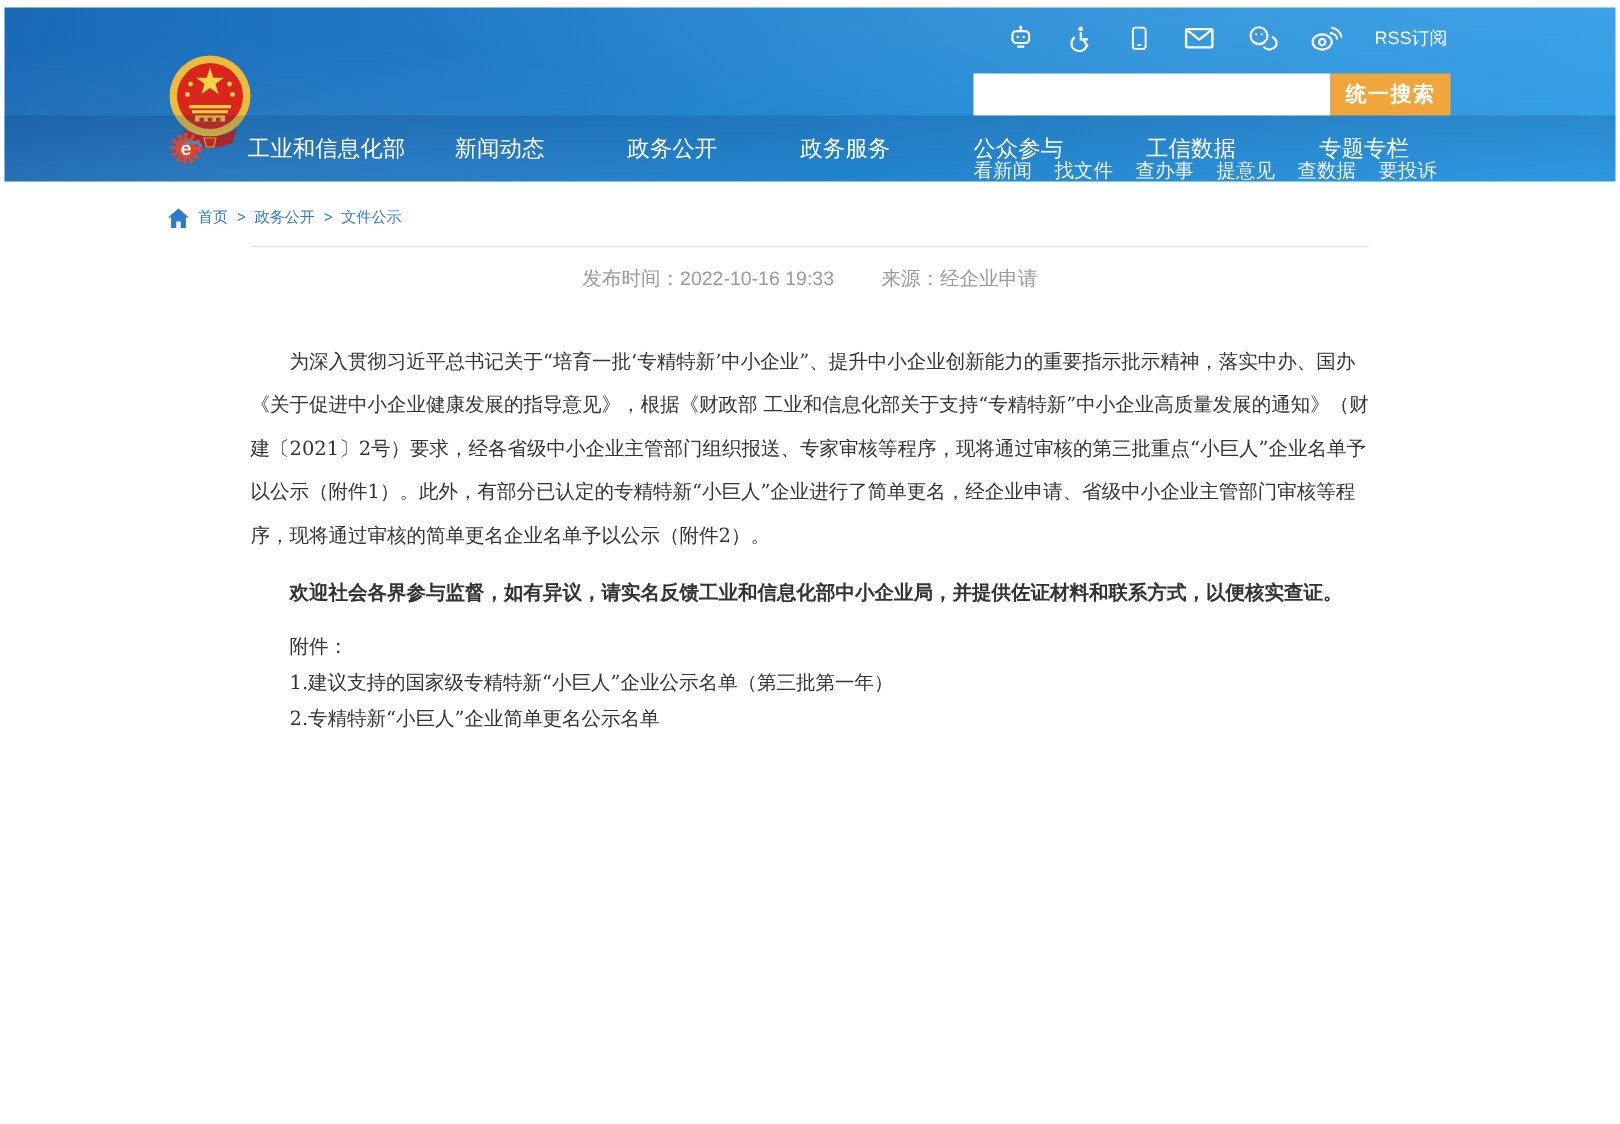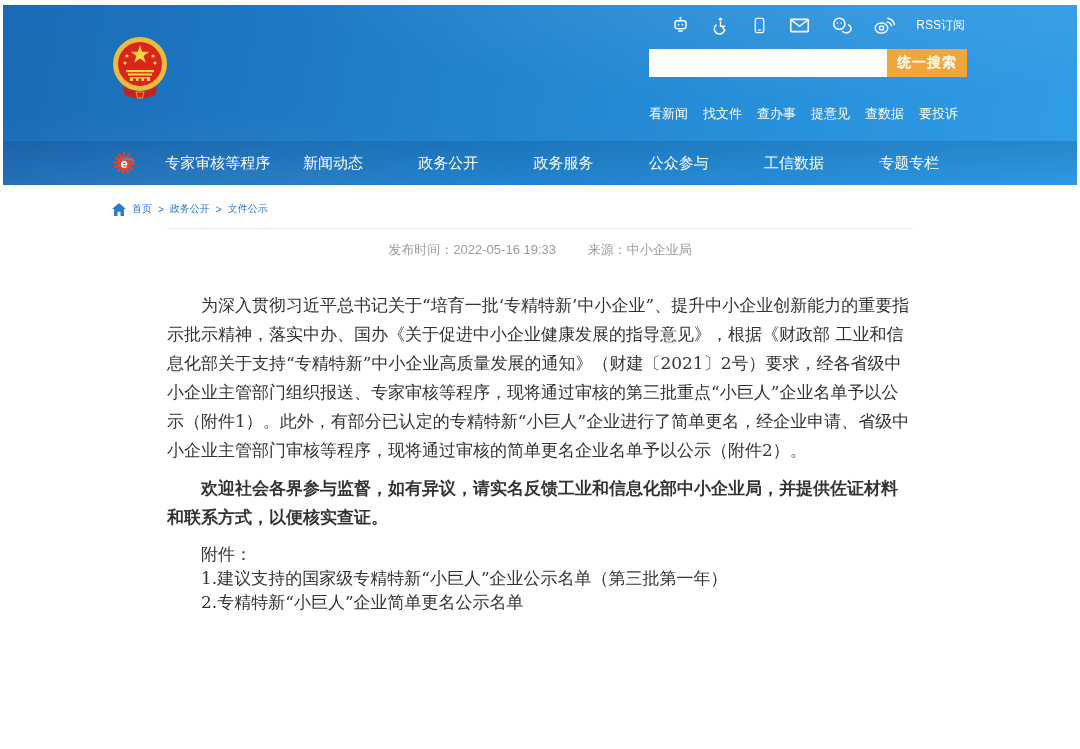--- a/index.html
+++ b/index.html
@@ -3,21 +3,21 @@
 <meta charset="utf-8">
 <style>
   * { margin:0; padding:0; box-sizing:border-box; }
   html,body { background:#ffffff; }
   .page {
     position:relative; width:1080px; height:749px; overflow:hidden;
     background:#ffffff; font-family:"Liberation Sans", sans-serif;
   }
   
   .site-header {
-    position:relative; margin:5px 3px 0 3px; height:180px;
+    position:relative; margin:5px 3px 0 3px; height:116px;
     background:
       radial-gradient(ellipse 700px 220px at 15% 130%, rgba(255,255,255,0.10), transparent 60%),
       radial-gradient(ellipse 900px 260px at 75% -40%, rgba(255,255,255,0.12), transparent 65%),
       linear-gradient(100deg, #1a6ab6 0%, #2285d0 48%, #2f9de6 100%);
   }
   .utility-row {
     position:absolute; top:11px; right:112px;
     display:flex; align-items:center; gap:21px; color:#fff;
   }
   .utility-row svg { display:block; }
@@ -63,21 +63,21 @@
     margin-top:38px; padding:0 14px; text-align:center;
     font-size:20px; font-weight:bold; color:#111; line-height:30px;
     font-family:"Liberation Sans", sans-serif;
   }
   .title-divider { border:none; border-top:1px solid #ececec; margin-top:12px; }
   .article-meta {
     margin-top:12px; text-align:center; color:#9b9b9b; font-size:13px;
   }
   .article-meta .src { margin-left:28px; }
   .article-body {
-    margin-top:32px; font-size:17px; color:#333; line-height:29px;
+    margin-top:32px; font-size:13px; color:#333; line-height:29px;
     font-family:"DejaVu Serif", "Liberation Serif", serif;
   }
   .article-body p { text-indent:2em; }
   .para-2 { margin-top:9px;font-weight:bold; }
   .info-block { margin-top:14px; }
   .info-line { text-indent:2em; line-height:29px; }
   .attach-block { margin-top:10px; }
   .attach-line { text-indent:2em; line-height:24px; }
 </style>
 </head>
@@ -172,21 +172,21 @@
       </div>
     </div>
 
     <div class="nav-bar">
       <svg class="nav-logo" viewBox="0 0 24 24">
         <circle cx="12" cy="12" r="8.5" fill="none" stroke="#e4442a" stroke-width="4" stroke-dasharray="2.3 2"></circle>
         <circle cx="12" cy="12" r="7" fill="#e4442a"></circle>
         <text x="12" y="16.5" font-size="13" font-weight="bold" fill="#ffffff" text-anchor="middle" font-family="Liberation Sans, sans-serif">e</text>
         <path d="M11 9 q6 -3 11 1" fill="none" stroke="#3a8fd6" stroke-width="2" stroke-linecap="round"></path>
       </svg>
-      <span class="nav-item">专家审核等程序</span>
+      <span class="nav-item">工业和信息化部</span>
       <span class="nav-item">新闻动态</span>
       <span class="nav-item">政务公开</span>
       <span class="nav-item">政务服务</span>
       <span class="nav-item">公众参与</span>
       <span class="nav-item">工信数据</span>
       <span class="nav-item">专题专栏</span>
     </div>
   </div>
 
   <div class="breadcrumb">
@@ -196,22 +196,22 @@
     <span class="crumb">首页</span>
     <span class="sep">&gt;</span>
     <span class="crumb">政务公开</span>
     <span class="sep">&gt;</span>
     <span class="crumb">文件公示</span>
   </div>
 
   <div class="article">
     <hr class="title-divider">
     <div class="article-meta">
-      <span>发布时间：2022-05-16 19:33</span>
-      <span class="src">来源：中小企业局</span>
+      <span>发布时间：2022-10-16 19:33</span>
+      <span class="src">来源：经企业申请</span>
     </div>
 
     <div class="article-body">
       <p class="para-1">为深入贯彻习近平总书记关于“培育一批‘专精特新’中小企业”、提升中小企业创新能力的重要指示批示精神，落实中办、国办《关于促进中小企业健康发展的指导意见》，根据《财政部 工业和信息化部关于支持“专精特新”中小企业高质量发展的通知》（财建〔2021〕2号）要求，经各省级中小企业主管部门组织报送、专家审核等程序，现将通过审核的第三批重点“小巨人”企业名单予以公示（附件1）。此外，有部分已认定的专精特新“小巨人”企业进行了简单更名，经企业申请、省级中小企业主管部门审核等程序，现将通过审核的简单更名企业名单予以公示（附件2）。</p>
       <p class="para-2">欢迎社会各界参与监督，如有异议，请实名反馈工业和信息化部中小企业局，并提供佐证材料和联系方式，以便核实查证。</p>
 
 
       <div class="attach-block">
         <div class="attach-line">附件：</div>
         <div class="attach-line">1.建议支持的国家级专精特新“小巨人”企业公示名单（第三批第一年）</div>

